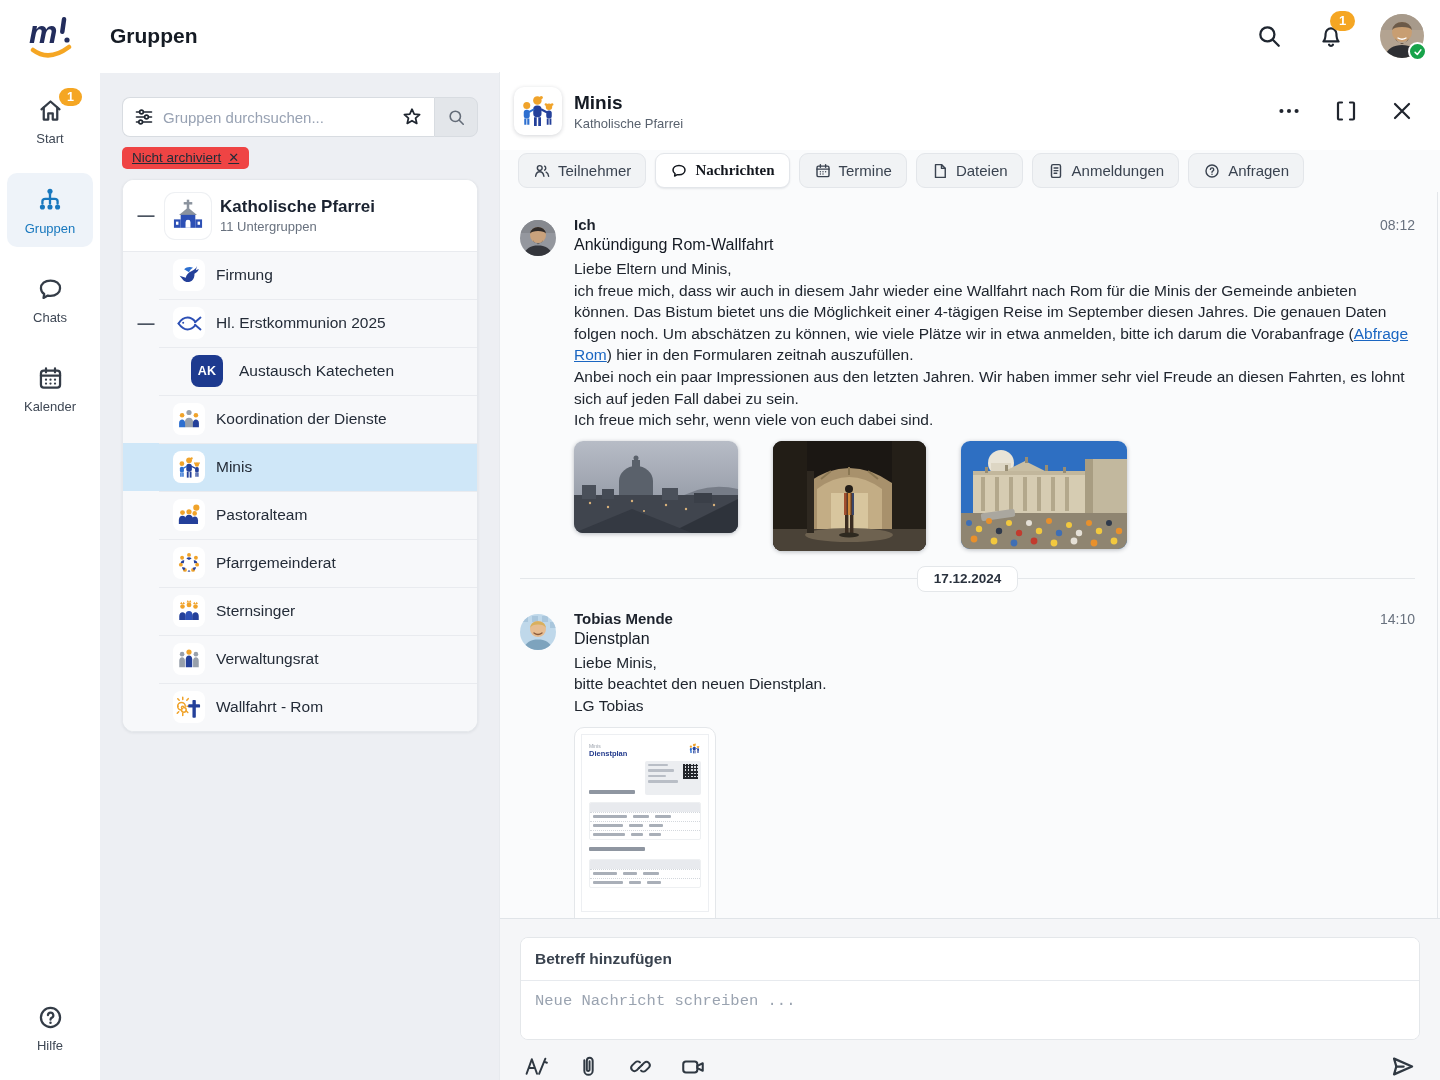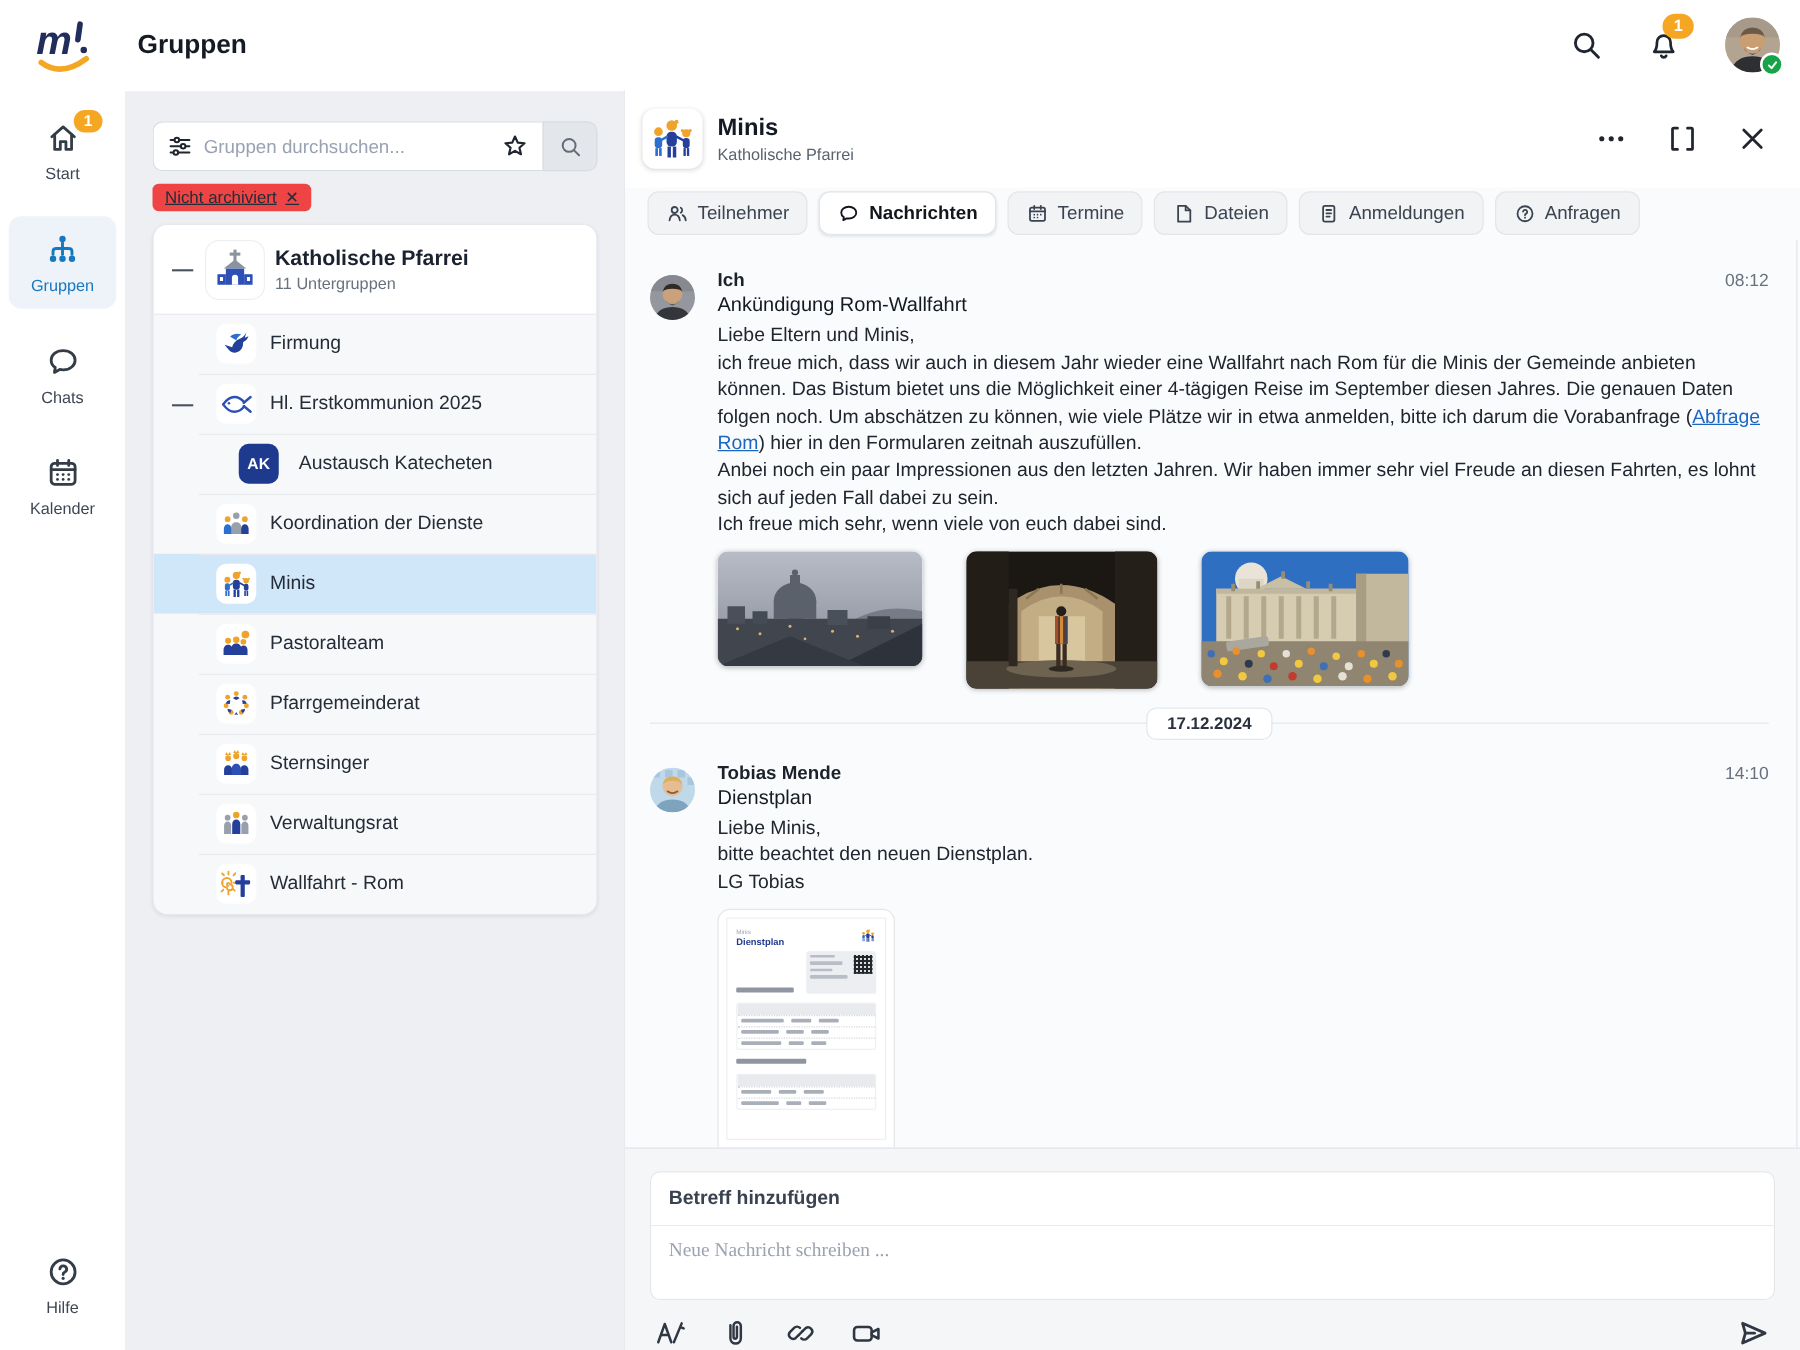--- a/index.html
+++ b/index.html
@@ -55,21 +55,21 @@
   .main { position:absolute; top:72px; left:500px; width:940px; height:1008px; background:#fafbfc; display:flex; flex-direction:column; box-shadow:-1px 0 0 #e7eaee; }
   .main-header { height:78px; background:#fff; display:flex; align-items:center; padding:0 26px 0 14px; gap:12px; flex:none; }
   .header-tile { width:48px; height:48px; border-radius:10px; background:#fff; box-shadow:0 1px 4px rgba(16,24,40,.18); display:flex; align-items:center; justify-content:center; flex:none; }
   .h-title { font-size:19px; font-weight:700; color:#141a23; line-height:22px; }
   .h-sub { font-size:13px; color:#59626e; margin-top:2px; }
   .header-actions { margin-left:auto; display:flex; gap:32px; align-items:center; }
   .header-actions .iconbtn { color:#20252e; }
 
   .tabs { display:flex; gap:9px; padding:3px 0 0 18px; height:42px; flex:none; }
   .tab { display:flex; align-items:center; gap:7px; height:35px; padding:0 14px; border-radius:9px; background:#f1f3f5; border:1px solid #e3e6ea; font-size:15px; color:#3a4350; cursor:pointer; font-family:inherit; }
-  .tab.active { background:#fff; font-weight:700; color:#12161d; box-shadow:0 1px 2px rgba(16,24,40,.09); }
+  .tab.active { background:#fff; font-weight:700; color:#12161d; box-shadow:0 1px 2px rgba(16,24,40,.09);font-family:Liberation Serif, serif; }
 
   .messages { height:726px; overflow:hidden; padding:0 22px 0 20px; margin-right:2px; border-right:1px solid #e3e6ea; flex:none; }
   .msg { display:flex; gap:18px; margin-top:24px; }
   .msg-avatar { width:36px; height:36px; border-radius:50%; overflow:hidden; flex:none; margin-top:4px; }
   .msg-body { flex:1; min-width:0; }
   .msg-top { display:flex; align-items:baseline; }
   .msg-sender { font-size:15px; font-weight:700; color:#1c222c; }
   .msg-time { margin-left:auto; font-size:14px; color:#68717e; }
   .msg-title { font-size:16px; font-weight:400; margin-top:3px; color:#141a23; }
   .msg-text { font-size:15.5px; line-height:21.6px; color:#20262f; max-width:852px; margin-top:4px; }
@@ -96,21 +96,21 @@
   .doc-thead { height:9px; background:#e8eaee; }
   .doc-tr { height:9px; border-top:1px dotted #d4d8dd; display:flex; align-items:center; gap:6px; padding:0 3px; }
   .doc-td { height:2.5px; background:#a9afb8; border-radius:1px; }
   .attach-caption { text-align:center; font-size:18px; font-weight:600; color:#2a323e; padding-top:6px; }
 
   .composer { border-top:1px solid #e0e4e8; background:#f5f6f8; flex:1; padding:18px 20px 0; }
   .compose-card { background:#fff; border:1px solid #e4e7ea; border-radius:8px; overflow:hidden; }
   .subject-input { width:100%; height:42px; border:none; outline:none; padding:0 14px; font-size:15.5px; font-weight:700; font-family:inherit; color:#1c222c; background:#fff; display:block; }
   .subject-input::placeholder { color:#39424e; opacity:1; }
   .divline { height:1px; background:#e7eaee; }
-  .message-input { width:100%; height:58px; border:none; outline:none; padding:11px 14px; font-size:15.5px; font-family:Liberation Serif, serif; resize:none; color:#4d7c0f; background:#fff; display:block; }
+  .message-input { width:100%; height:58px; border:none; outline:none; padding:11px 14px; font-size:15.5px; font-family:Liberation Mono, monospace; resize:none; color:#4d7c0f; background:#fff; display:block; }
   .message-input::placeholder { color:#9aa3b0; opacity:1; }
   .compose-toolbar { display:flex; align-items:center; gap:27px; padding:13px 4px; }
   .compose-toolbar .iconbtn { color:#2f3842; }
   .send-btn { margin-left:auto; color:#5a6270; }
 
   svg { display:block; }
 </style>
 </head>
 <body>
 

